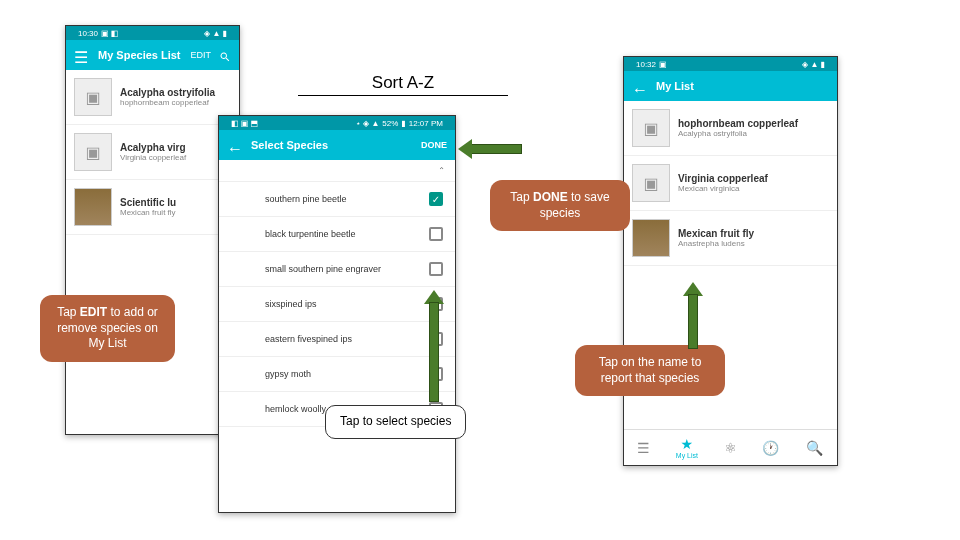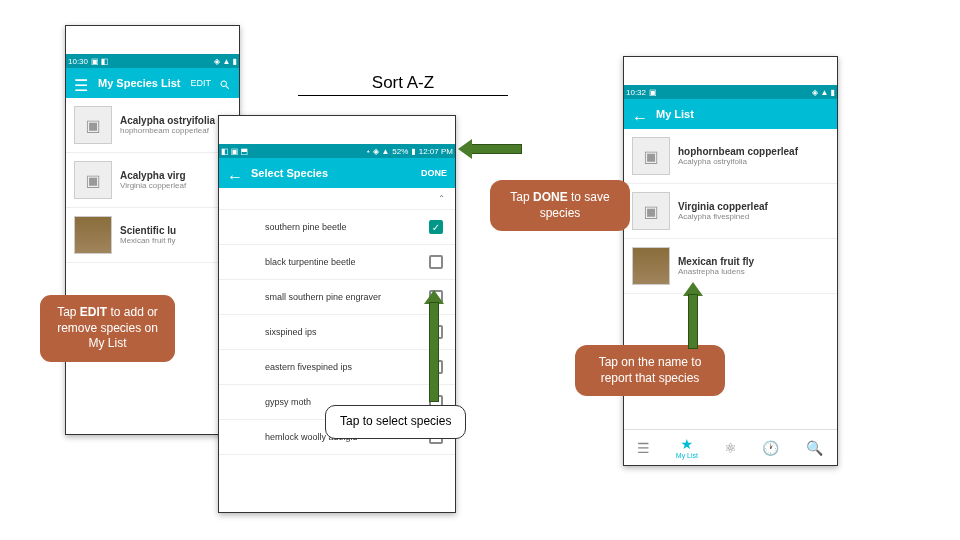--- a/index.html
+++ b/index.html
@@ -3,21 +3,21 @@
 <meta charset="utf-8">
 <style>
   * { box-sizing: border-box; margin: 0; padding: 0; }
   body { font-family: Arial, sans-serif; background: #fff; width: 960px; height: 540px; position: relative; }
   
   .phone { position: absolute; background: #fff; border: 1px solid #333; box-shadow: 0 2px 6px rgba(0,0,0,0.3); }
   .phone1 { left: 65px; top: 25px; width: 175px; height: 410px; }
   .phone2 { left: 218px; top: 115px; width: 238px; height: 398px; }
   .phone3 { left: 623px; top: 56px; width: 215px; height: 410px; }
   
-  .statusbar { background: #0097a7; color: #fff; font-size: 8px; display: flex; justify-content: space-between; padding: 2px 2px; height: 14px; align-items: center; margin-top: 28px; }
+  .statusbar { background: #0097a7; color: #fff; font-size: 8px; display: flex; justify-content: space-between; padding: 2px 12px; height: 14px; align-items: center; }
   .statusbar .left { display: flex; gap: 3px; }
   .statusbar .right { display: flex; gap: 3px; align-items: center; }
   
   .appbar { background: #00bcd4; color: #fff; display: flex; align-items: center; padding: 0 8px; height: 30px; }
   .appbar .menu-icon, .appbar .back-icon { width: 14px; height: 14px; margin-right: 10px; cursor: pointer; }
   .appbar .title { flex: 1; font-size: 11px; font-weight: 600; }
   .appbar .edit-btn { font-size: 9px; margin-right: 8px; cursor: pointer; }
   .appbar .search-icon { width: 12px; height: 12px; cursor: pointer; }
   .appbar .done-btn { font-size: 9px; font-weight: 600; cursor: pointer; }
   
@@ -33,21 +33,21 @@
   .select-item .name { flex: 1; padding-left: 34px; }
   .checkbox { width: 14px; height: 14px; border: 2px solid #888; border-radius: 2px; }
   .checkbox.checked { background: #009688; border-color: #009688; display: flex; align-items: center; justify-content: center; color: #fff; font-size: 10px; }
   
   .bottom-nav { position: absolute; bottom: 0; left: 0; right: 0; height: 36px; border-top: 1px solid #ddd; display: flex; justify-content: space-around; align-items: center; background:#fff; }
   .nav-item { display: flex; flex-direction: column; align-items: center; font-size: 7px; color: #888; cursor:pointer; }
   .nav-item.active { color: #00bcd4; }
   .nav-icon { font-size: 14px; }
   
   .callout { position: absolute; background: #b5613d; color: #fff; border-radius: 12px; padding: 10px 14px; font-size: 12px; text-align: center; line-height: 1.3; }
-  .callout1 { left: 40px; top: 295px; width: 135px; border-radius: 11px; }
+  .callout1 { left: 40px; top: 295px; width: 135px; }
   .callout2 { left: 490px; top: 180px; width: 140px; }
   .callout3 { left: 575px; top: 345px; width: 150px; }
   .callout4 { left: 325px; top: 405px; background: #fff; color: #000; border-radius: 10px; border: 1px solid #333; padding: 8px 14px; }
   
   .annotation-sort { position: absolute; left: 298px; top: 73px; text-align: center; font-size: 17px; width: 210px; border-bottom: 1.5px solid #000; padding-bottom: 2px; }
   .annotation-sort .italic { font-style: italic; }
   
   .arrow { position: absolute; }
   .arrow-shaft { background: #4a7c2a; border: 1px solid #2d5016; position: absolute; }
   .arrow-head { width: 0; height: 0; position: absolute; }
@@ -178,21 +178,21 @@
       <div class="thumb">▣</div>
       <div class="item-text">
           <div class="item-title">hophornbeam copperleaf</div>
           <div class="item-sub">Acalypha ostryifolia</div>
         </div>
     </div>
     <div class="list-item">
       <div class="thumb">▣</div>
       <div class="item-text">
           <div class="item-title">Virginia copperleaf</div>
-          <div class="item-sub">Acalypha fivespined</div>
+          <div class="item-sub">Mexican virginica</div>
         </div>
     </div>
     <div class="list-item">
       <div class="thumb img2"></div>
       <div class="item-text">
           <div class="item-title">Mexican fruit fly</div>
           <div class="item-sub">Anastrepha ludens</div>
         </div>
     </div>
   </div>

